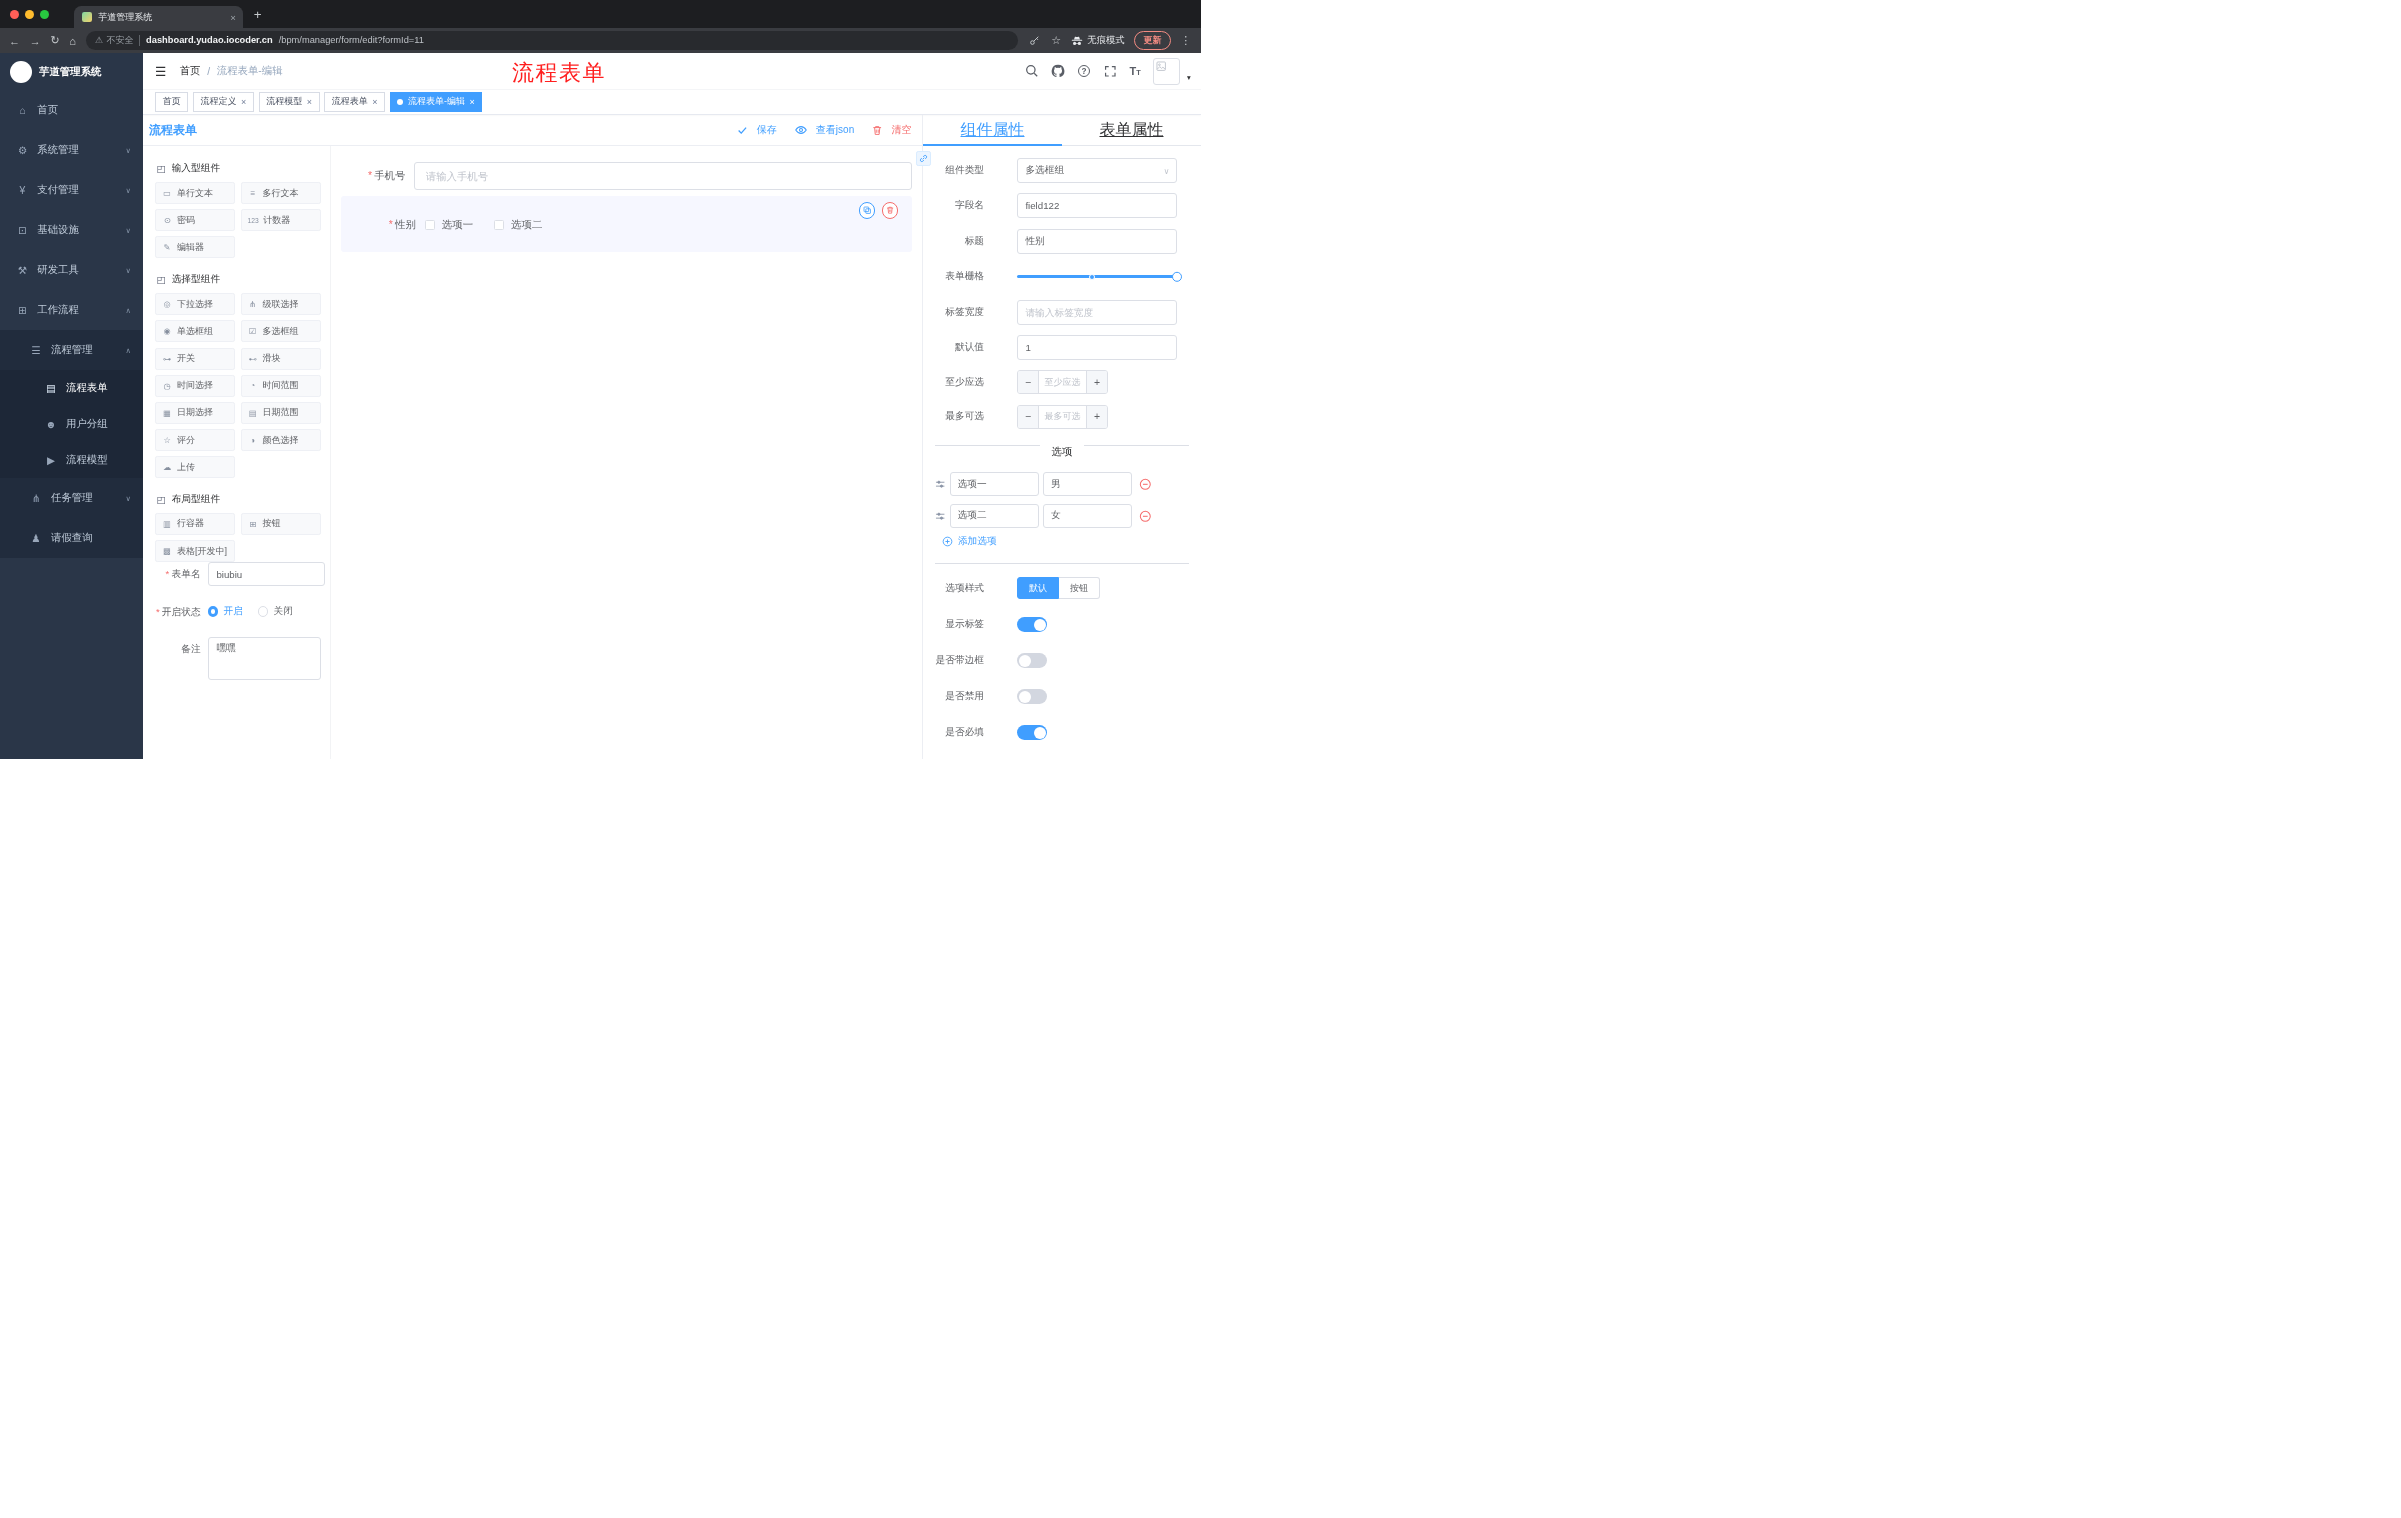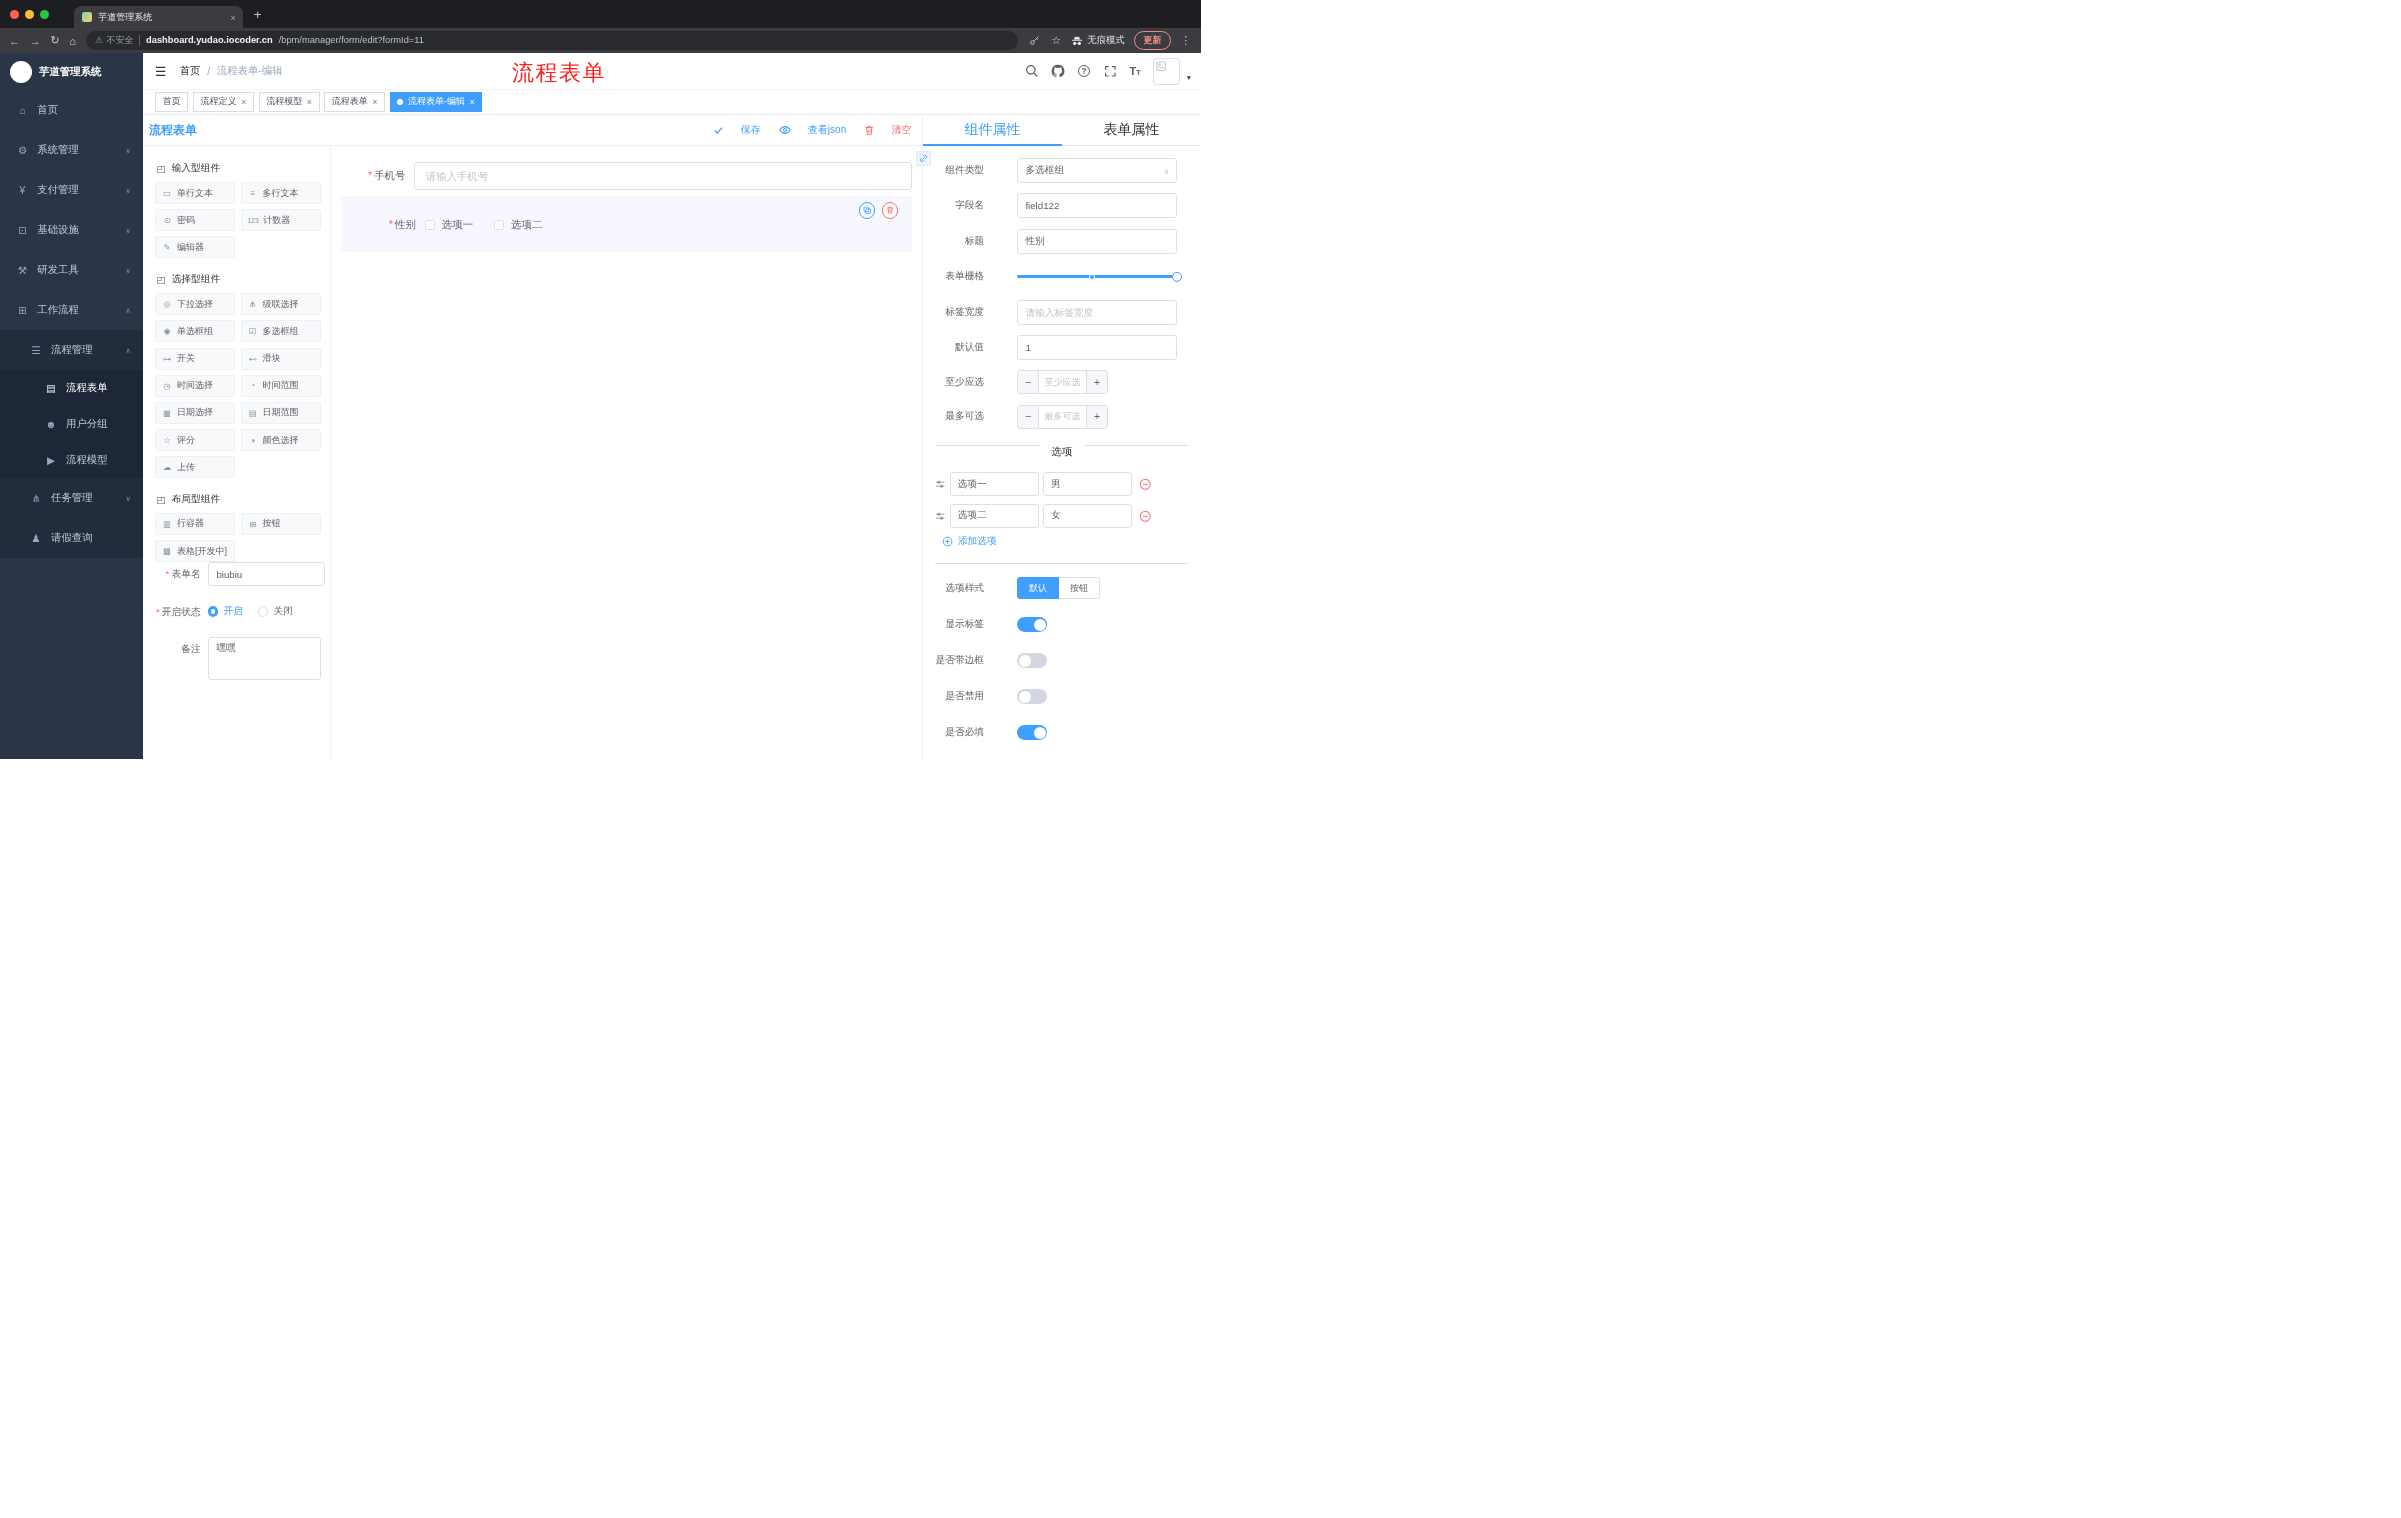--- a/index.html
+++ b/index.html
@@ -70,21 +70,21 @@
   .tag.active { background:#409eff; border-color:#409eff; color:#fff; }
   .tag.active .tag-close { color:#fff; }
   .tag-dot { width:6px; height:6px; border-radius:50%; background:#fff; }
 
   
   .workspace { flex:1; display:flex; min-height:0; }
   .designer { flex:1; min-width:0; display:flex; flex-direction:column; }
   .designer-header { height:31px; flex-shrink:0; display:flex; align-items:center; padding:0 10.4px 0 6px; border-bottom:0.7px solid #eceef3; }
   .designer-title { color:#409eff; font-size:12px; font-weight:bold; }
   .designer-actions { margin-left:auto; display:flex; gap:18px; align-items:center; font-size:10px; }
-  .dact { display:flex; gap:17px; align-items:center; cursor:pointer; }
+  .dact { display:flex; gap:9px; align-items:center; cursor:pointer; }
   .dact.blue { color:#409eff; } .dact.red { color:#f56c6c; }
 
   .designer-body { flex:1; display:flex; min-height:0; }
   .components { width:188px; flex-shrink:0; border-right:0.7px solid #f2f3f5; padding:7.4px 9px 7.4px 12px; overflow:hidden; }
   .group-title { display:flex; gap:6px; align-items:center; font-size:9.7px; color:#303133; margin:9px 0 6.7px 1.5px; }
   .group-icon { color:#50576a; font-size:9.7px; }
   .comp-grid { display:grid; grid-template-columns:1fr 1fr; gap:5.2px; }
   .comp-item { height:22px; display:flex; align-items:center; gap:4.5px; padding:0 6px; background:#f8f9fb; border:0.7px solid #eef0f5; border-radius:2.2px; font-size:9px; color:#606266; cursor:move; white-space:nowrap; overflow:hidden; }
   .comp-icon { min-width:10.4px; text-align:center; color:#87909f; font-size:8.2px; flex-shrink:0; }
 
@@ -110,21 +110,21 @@
   .checkbox { display:flex; gap:6.7px; align-items:center; font-size:10.4px; color:#606266; cursor:pointer; }
   .check-box { width:10.4px; height:10.4px; border:0.7px solid #dcdfe6; border-radius:1.5px; background:#fff; }
   .field-actions { position:absolute; top:6px; right:13.4px; display:flex; gap:6.7px; }
   .icon-btn { width:16.3px; height:16.3px; border-radius:50%; display:flex; align-items:center; justify-content:center; background:#fff; cursor:pointer; }
   .copy-btn { border:0.7px solid #409eff; color:#409eff; }
   .del-btn { border:0.7px solid #f56c6c; color:#f56c6c; }
 
   
   .props { width:279px; flex-shrink:0; border-left:0.7px solid #eceef3; display:flex; flex-direction:column; position:relative; }
   .props-tabs { height:31px; flex-shrink:0; display:flex; border-bottom:0.7px solid #e4e7ed; }
-  .props-tab { flex:1; display:flex; align-items:center; justify-content:center; font-size:14px; color:#303133; position:relative; cursor:pointer; }
+  .props-tab { flex:1; display:flex; align-items:center; justify-content:center; font-size:16px; color:#303133; position:relative; cursor:pointer;text-decoration:underline; }
   .props-tab.active { color:#409eff; }
   .props-tab.active::after { content:""; position:absolute; left:0; right:0; bottom:-0.7px; height:1.5px; background:#409eff; }
   .link-float { position:absolute; left:-7.4px; top:36px; width:15px; height:15px; border-radius:2.2px; background:#ecf5ff; border:0.7px solid #d9ecff; display:flex; align-items:center; justify-content:center; color:#409eff; z-index:3; cursor:pointer; }
   .props-body { flex:1; overflow:hidden; padding:12px 12px 6px; }
   .prow { display:flex; align-items:center; margin-bottom:10.4px;gap:24px; }
   .plabel { width:58px; flex-shrink:0; text-align:right; padding-right:9px; font-size:9.7px; color:#606266; white-space:nowrap; }
   .pcontrol { width:160px; display:flex; align-items:center; position:relative; }
   .pinput { width:100%; height:25px; border:0.7px solid #dcdfe6; border-radius:3px; padding:0 7.4px; font-size:9.7px; color:#606266; outline:none; background:#fff; }
   .sel-caret { position:absolute; right:7.4px; color:#c0c4cc; font-size:8.2px; pointer-events:none; }
   .slider { position:relative; width:100%; height:3px; background:#409eff; border-radius:1.5px; }

